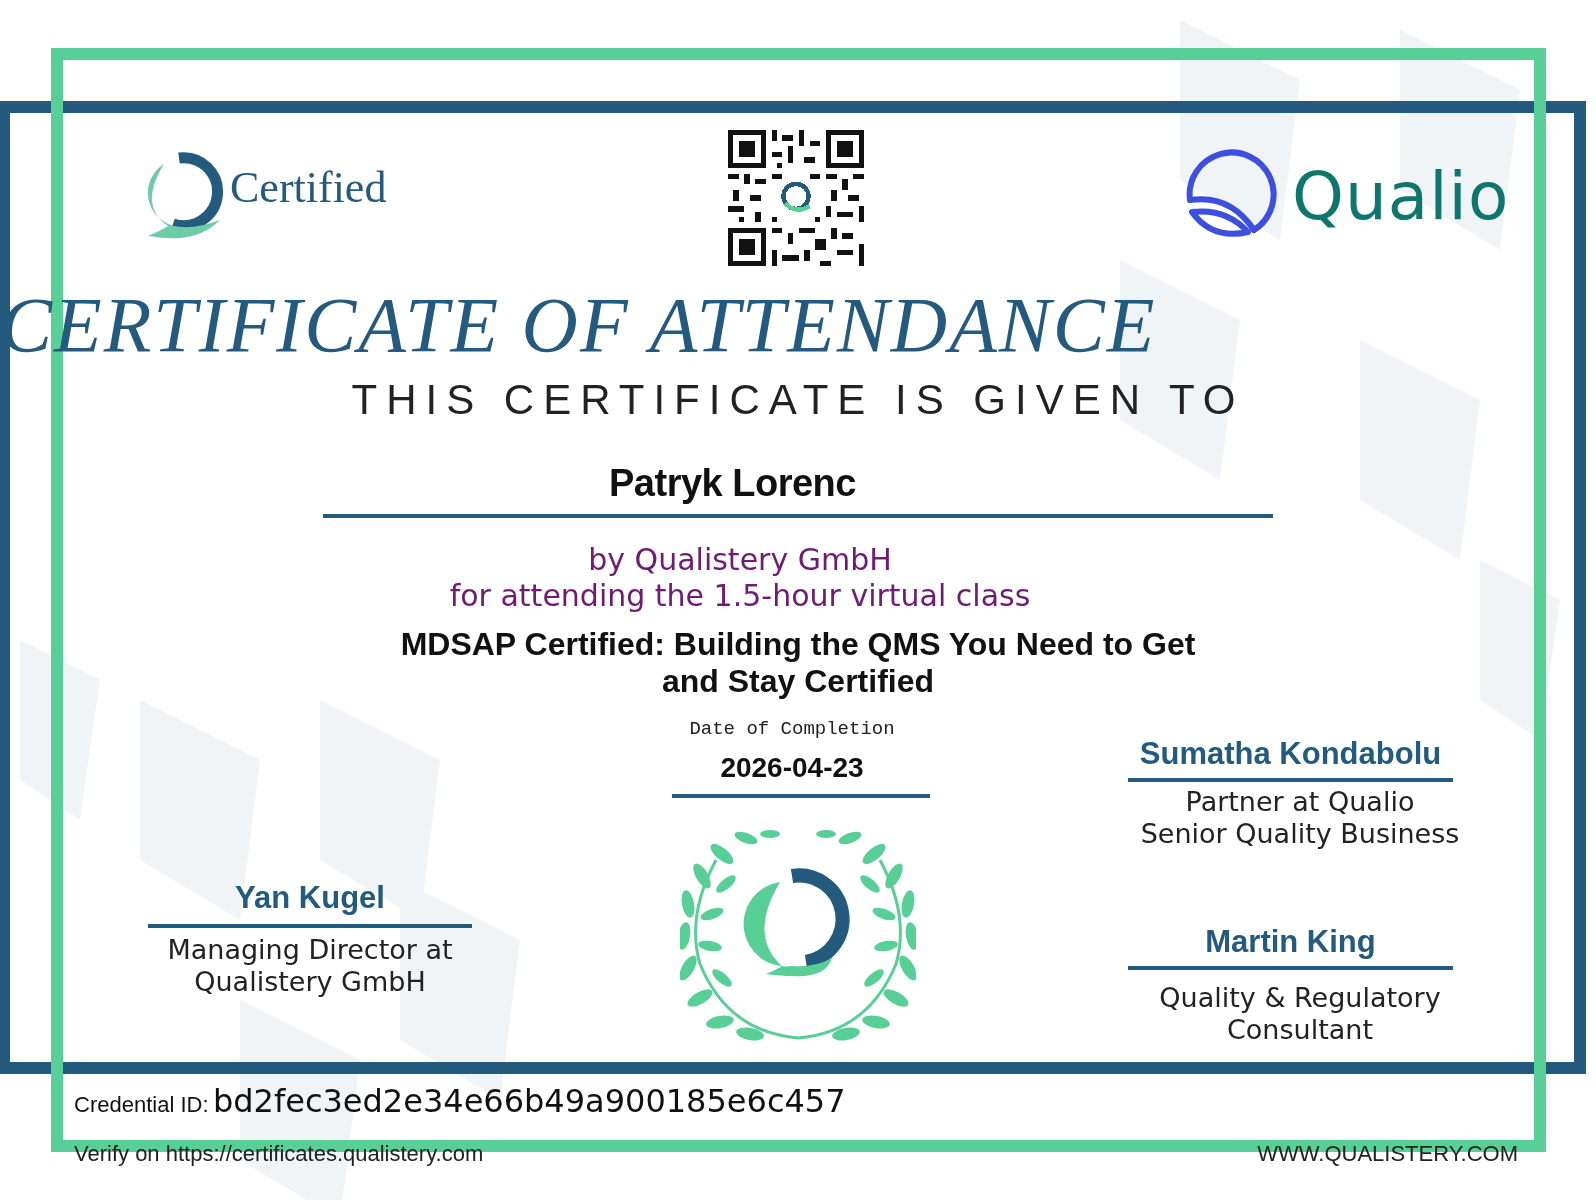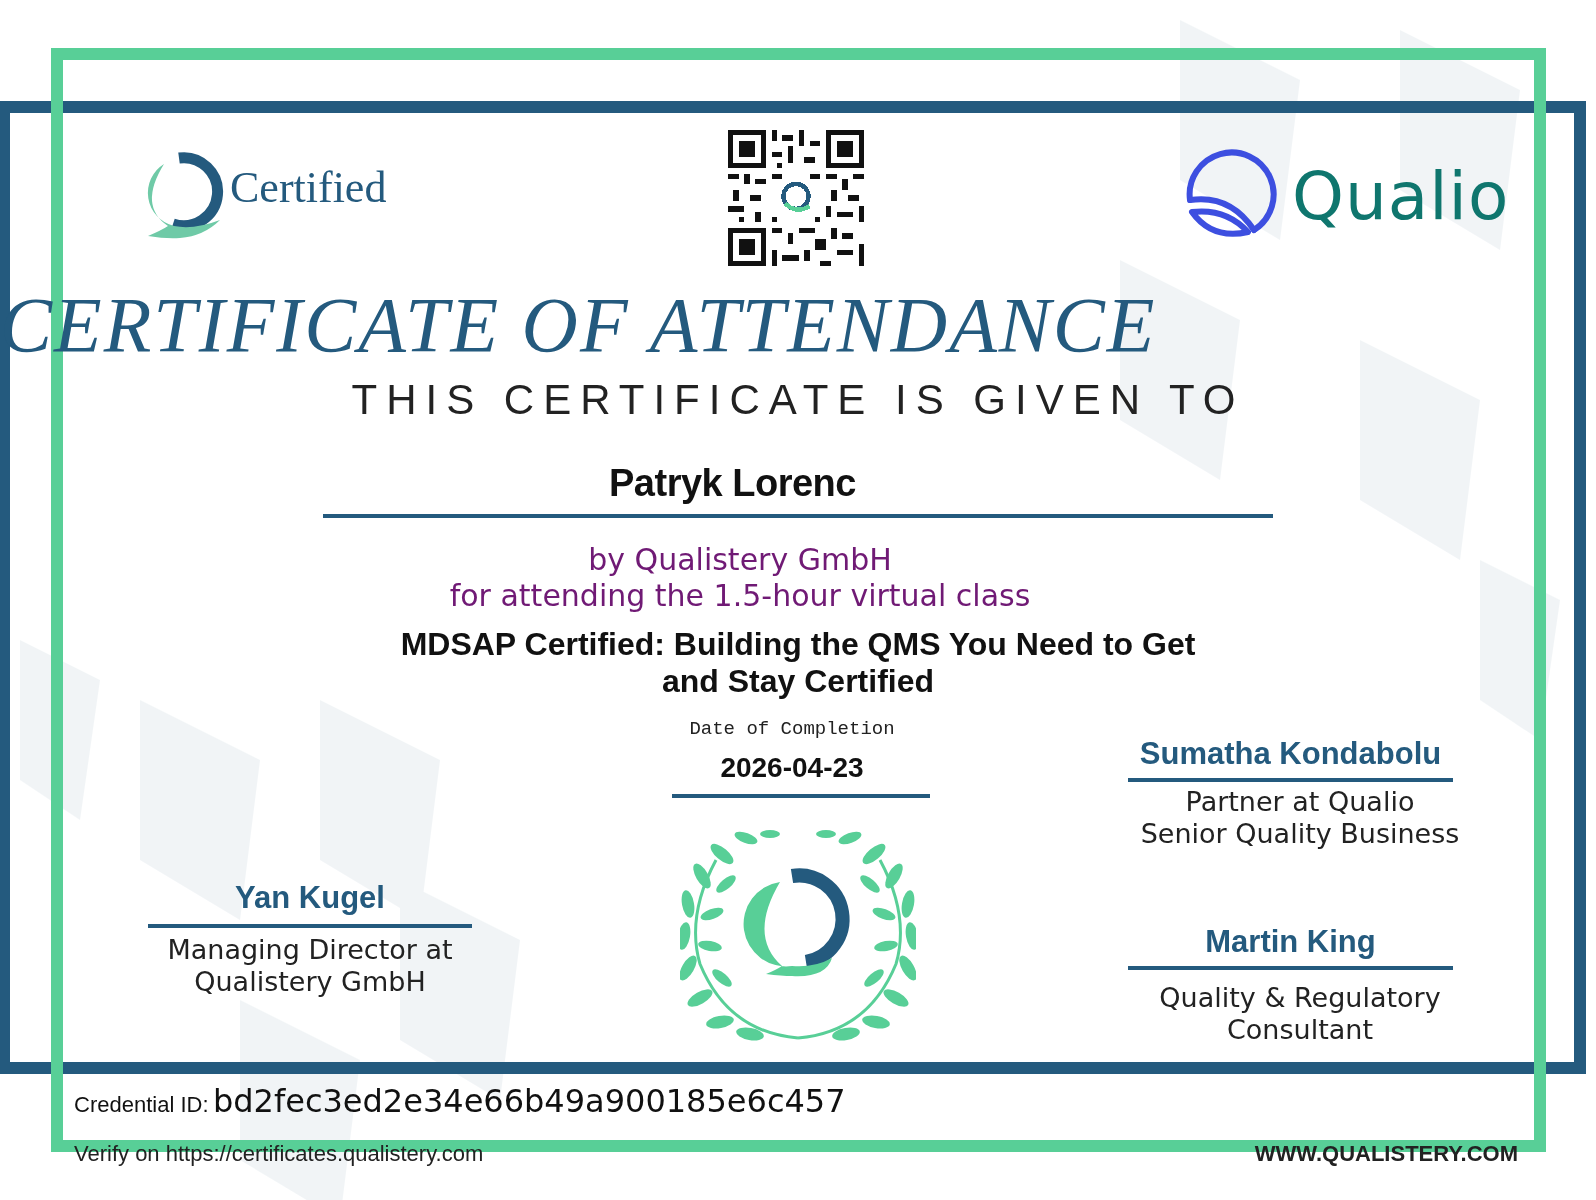--- a/index.html
+++ b/index.html
@@ -20,21 +20,21 @@
   .body-text { position:absolute; left:0; width:1480px; font-family:"DejaVu Sans", sans-serif; font-size:30px; color:#701a75; text-align:center; }
   .course { position:absolute; left:0; width:1596px; top:626px; font-size:32px; font-weight:bold; color:#111; text-align:center; line-height:37px; }
   .date-label { position:absolute; left:660px; width:264px; top:718px; font-family:Liberation Mono, monospace; font-size:19px; color:#222; text-align:center; }
   .date-val { position:absolute; left:660px; width:264px; top:752px; font-size:28px; font-weight:bold; color:#111; text-align:center; }
   .sig-name { position:absolute; font-size:31px; font-weight:bold; color:#245a7e; text-align:center; }
   .sig-role { position:absolute; font-family:"DejaVu Sans", sans-serif; font-size:27px; color:#222; text-align:center; line-height:32px; }
   .cred { position:absolute; left:74px; top:1082px; color:#111; }
   .cred-label { font-size:22px; }
   .cred-val { font-size:32px; font-family:"DejaVu Sans", sans-serif; }
   .verify { position:absolute; left:74px; top:1141px; font-size:22px; color:#222; }
-  .website { position:absolute; right:78px; top:1141px; font-size:22px; color:#222;font-weight:bold; }
+  .website { position:absolute; right:78px; top:1141px; font-size:22px; color:#222; }
 </style>
 </head>
 <body>
 
 <svg class="bg-chev" style="left:0;top:0" width="1596" height="1200" viewBox="0 0 1596 1200">
   <g fill="#245a7e">
     <path d="M1180 20 l120 60 l-20 160 l-100 -60z"></path>
     <path d="M1400 30 l120 60 l-20 160 l-100 -60z"></path>
     <path d="M1120 260 l120 60 l-20 160 l-100 -60z"></path>
     <path d="M1360 340 l120 60 l-20 160 l-100 -60z"></path>

